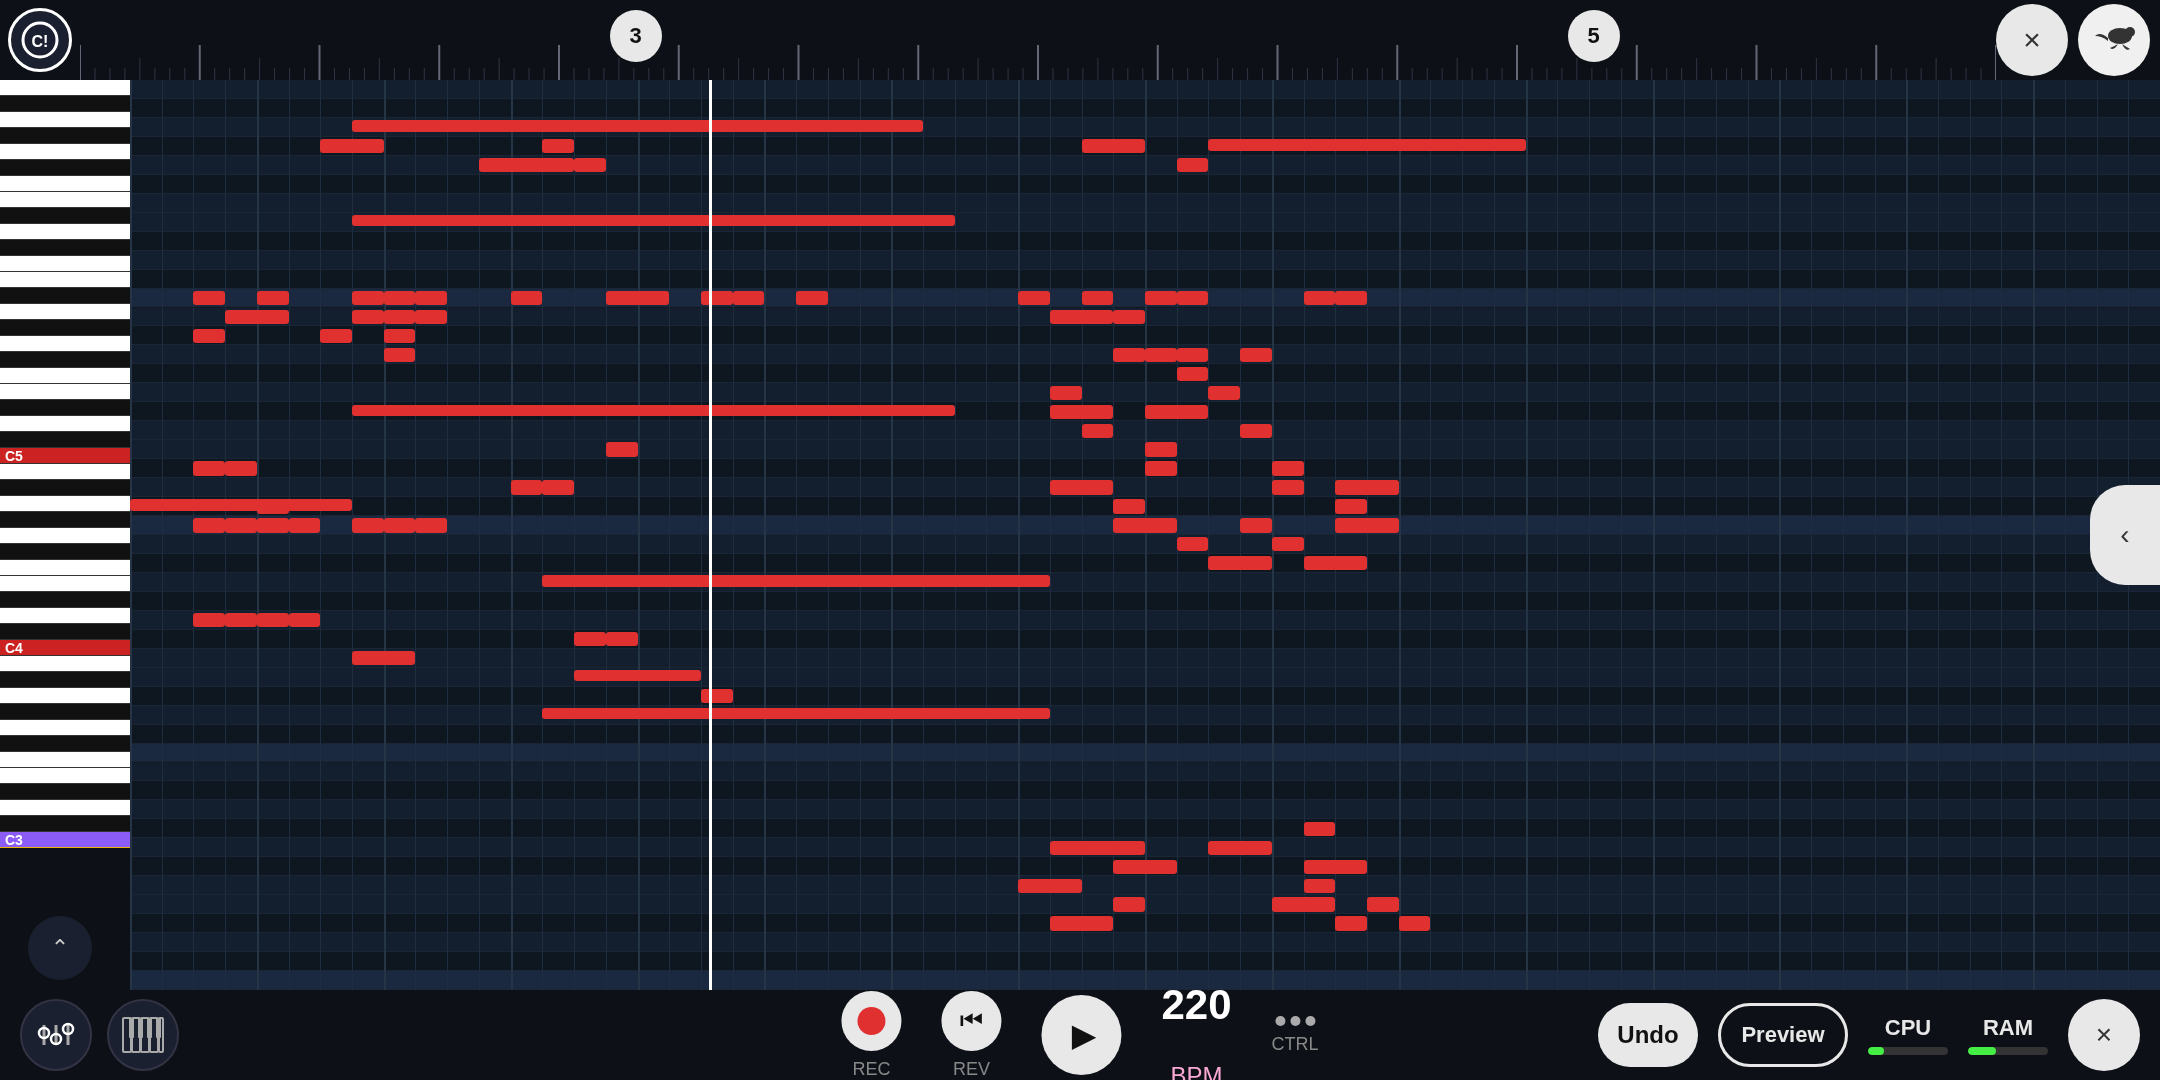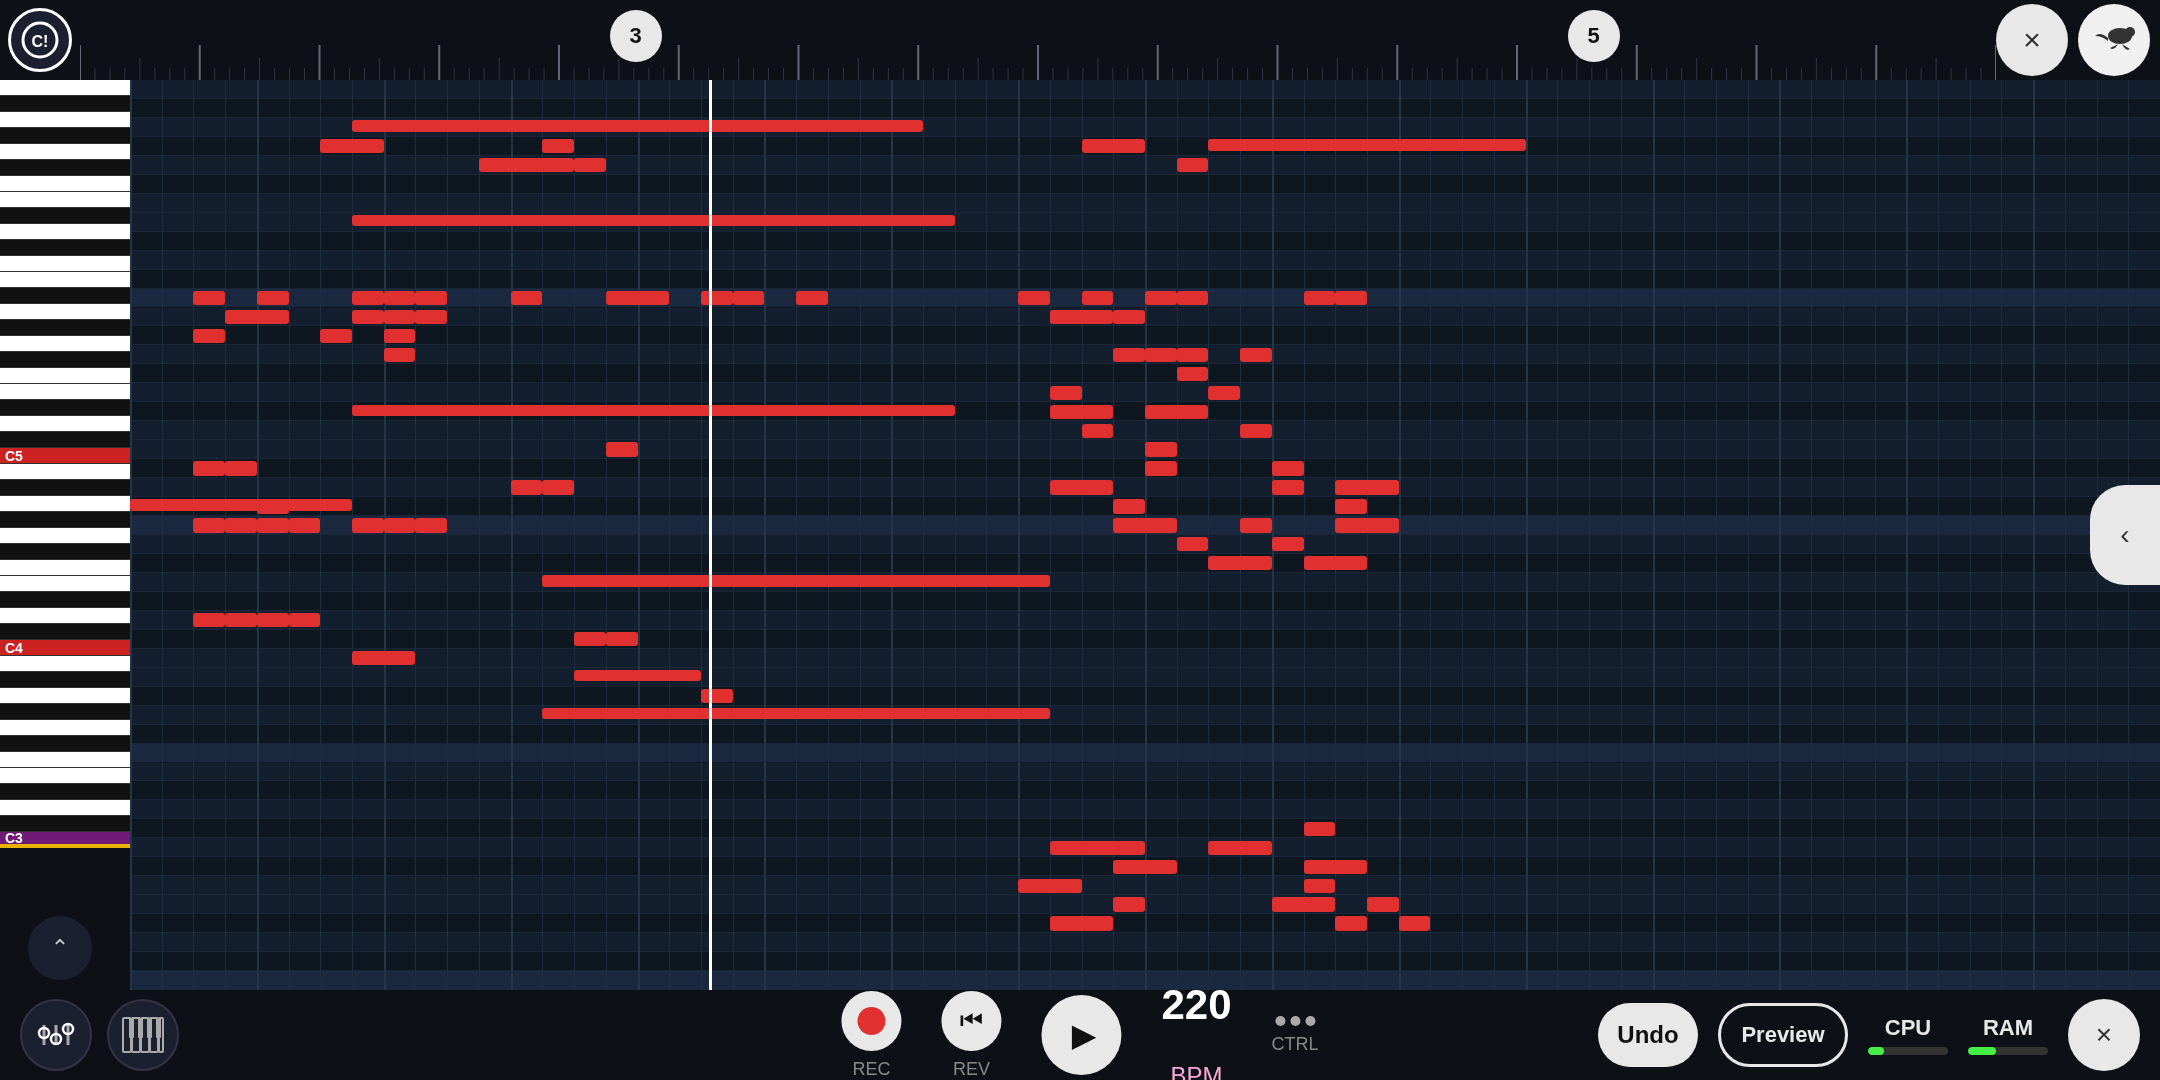--- a/index.html
+++ b/index.html
@@ -607,21 +607,21 @@
       </div>
       <div style="width:100%;height:16px;background:#fff;border-bottom:1px solid #333;position:relative;display:flex;align-items:center;"></div>
       <div style="width:100%;height:16px;background:#fff;border-bottom:1px solid #333;position:relative;display:flex;align-items:center;"></div>
       <div style="width:100%;height:16px;background:#111;border-bottom:1px solid #333;position:relative;display:flex;align-items:center;">
         <div style="position:absolute;right:0;top:0;bottom:0;width:45%;background:#111;border-radius:0 0 3px 3px;"></div>
       </div>
       <div style="width:100%;height:16px;background:#fff;border-bottom:1px solid #333;position:relative;display:flex;align-items:center;"></div>
       <div style="width:100%;height:16px;background:#111;border-bottom:1px solid #333;position:relative;display:flex;align-items:center;">
         <div style="position:absolute;right:0;top:0;bottom:0;width:45%;background:#111;border-radius:0 0 3px 3px;"></div>
       </div>
-      <div style="width:100%;height:16px;background:#701a75;border-bottom:4px solid #eab308;position:relative;display:flex;align-items:center;">
+      <div style="width:100%;height:16px;background:#8b5cf6;border-bottom:1px solid #eab308;position:relative;display:flex;align-items:center;">
         <span style="font-size:14px;color:#fff;padding-left:5px;font-weight:bold;">C3</span>
       </div>
     </div>
 
   <div class="grid-area" id="grid-area">
 
     <div id="grid-rows-bg" style="position:absolute;top:0;left:0;right:0;bottom:0;">
         <div style="position:absolute;top:0px;left:0;right:0;height:18.958333333333332px;background:#131f2e;border-bottom:1px solid #1a2535;"></div>
         <div style="position:absolute;top:18.958333333333332px;left:0;right:0;height:18.958333333333332px;background:#0e1620;border-bottom:1px solid #1a2535;"></div>
         <div style="position:absolute;top:37.916666666666664px;left:0;right:0;height:18.958333333333332px;background:#131f2e;border-bottom:1px solid #1a2535;"></div>

